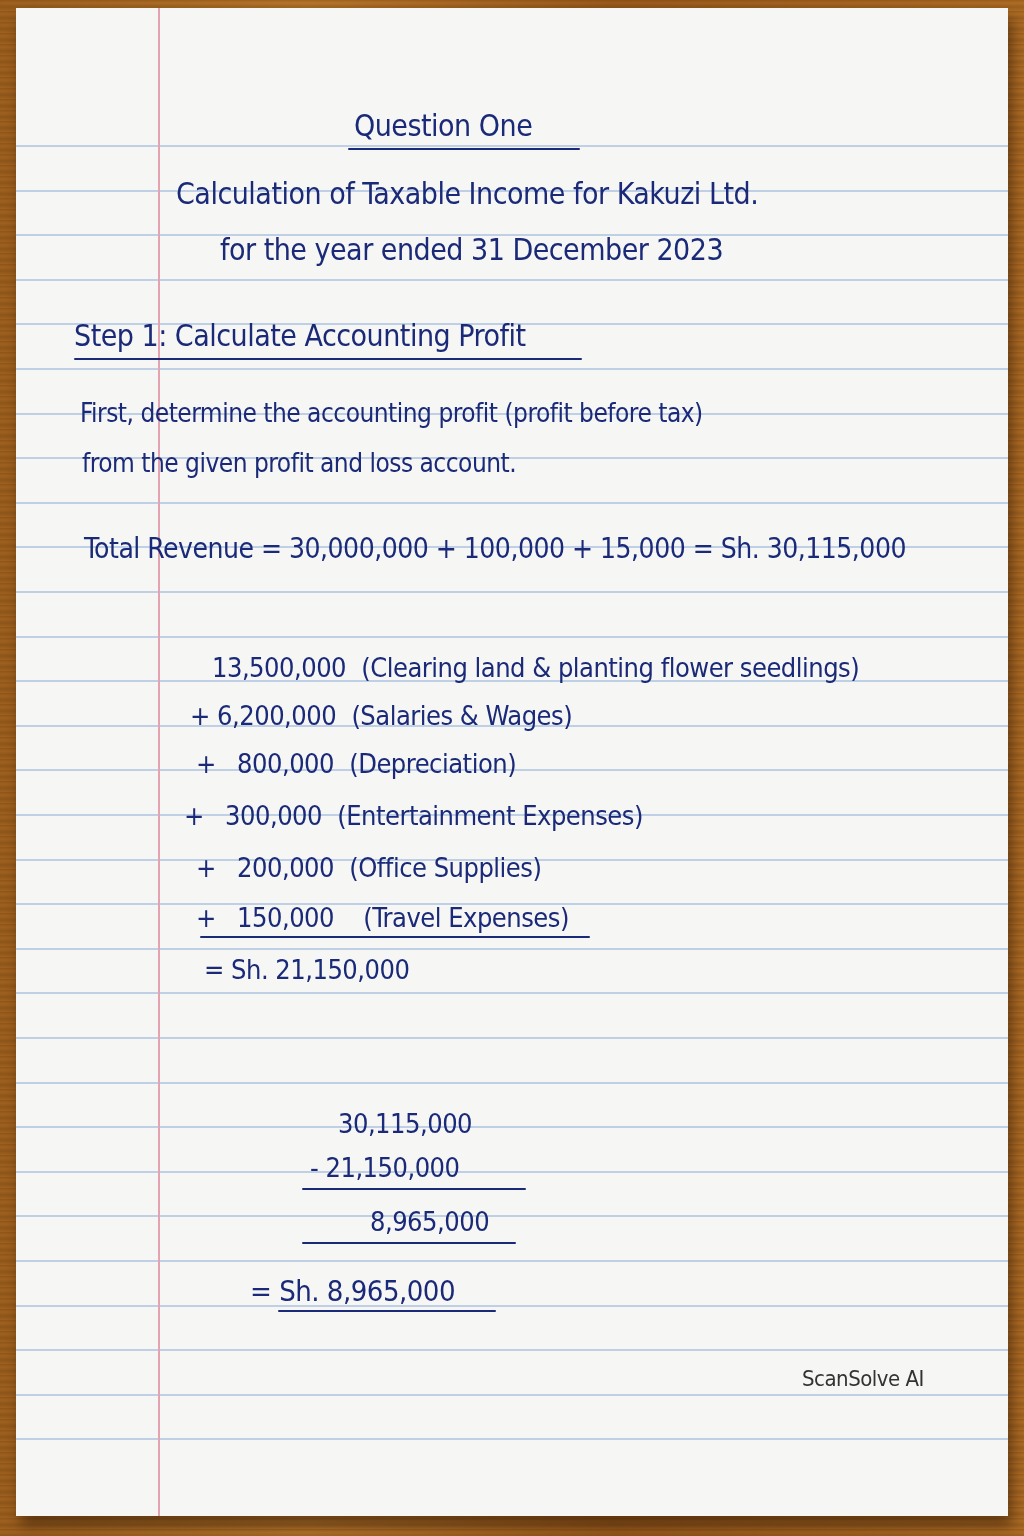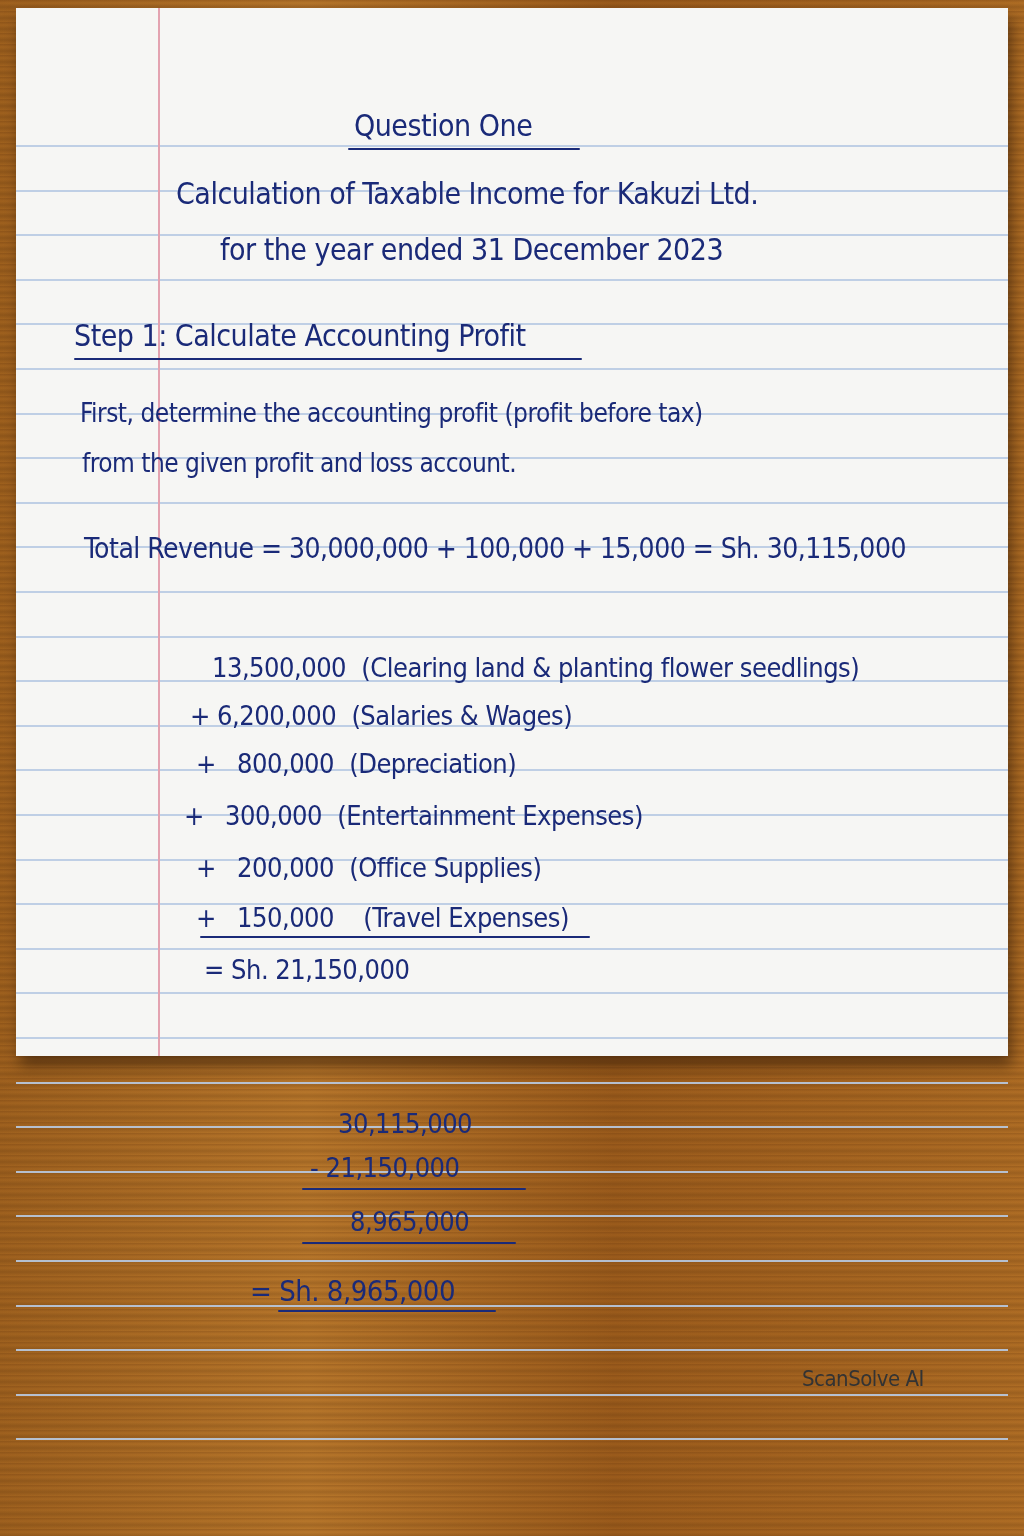--- a/index.html
+++ b/index.html
@@ -4,21 +4,21 @@
   <style>
     html, body { margin: 0; padding: 0; }
     body {
       width: 1024px; height: 1536px; overflow: hidden; position: relative;
       background:
         repeating-linear-gradient(180deg, rgba(90,45,10,0.25) 0px, rgba(90,45,10,0) 3px, rgba(60,30,5,0.18) 7px, rgba(120,70,20,0) 11px),
         linear-gradient(90deg, #a0621f, #b8772b 30%, #9c5c1c 60%, #b06e25);
       font-family: "DejaVu Sans", sans-serif;
     }
     .paper {
-      position: absolute; left: 16px; top: 8px; width: 992px; height: 1048px;
+      position: absolute; left: 16px; top: 8px; width: 992px; height: 1508px;
       background-color: #f6f6f4;
       background-image: repeating-linear-gradient(180deg,
         transparent 0px, transparent 136px,
         transparent 136px);
       box-shadow: 4px 10px 14px rgba(40,20,5,0.55);
     }
     .rule {
       position: absolute; left: 0; right: 0; height: 2px;
       background: #b9cbe3; opacity: 0.9;
     }
@@ -122,20 +122,20 @@
     <span style="margin-left:14px;">150,000</span>
     <span style="margin-left:22px;">(Travel Expenses)</span>
   </div>
   <div class="u" style="left:184px; top:928px; width:390px;"></div>
   <div class="ink num" style="left:188px; top:946px;">= Sh. 21,150,000</div>
 
 
   <div class="ink num" style="left:322px; top:1100px;">30,115,000</div>
   <div class="ink num" style="left:294px; top:1144px;">- 21,150,000</div>
   <div class="u" style="left:286px; top:1180px; width:224px;"></div>
-  <div class="ink num" style="left:334px; top:1198px;">8,965,000</div>
+  <div class="ink num" style="left:354px; top:1198px;">8,965,000</div>
   <div class="u" style="left:286px; top:1234px; width:214px;"></div>
 
   <div class="ink num" style="left:234px; top:1266px; font-size:29px;">= Sh. 8,965,000</div>
   <div class="u" style="left:262px; top:1302px; width:218px;"></div>
 
   <div class="ink sig" style="left:786px; top:1358px;">ScanSolve AI</div>
 </div>
 
 </body></html>

